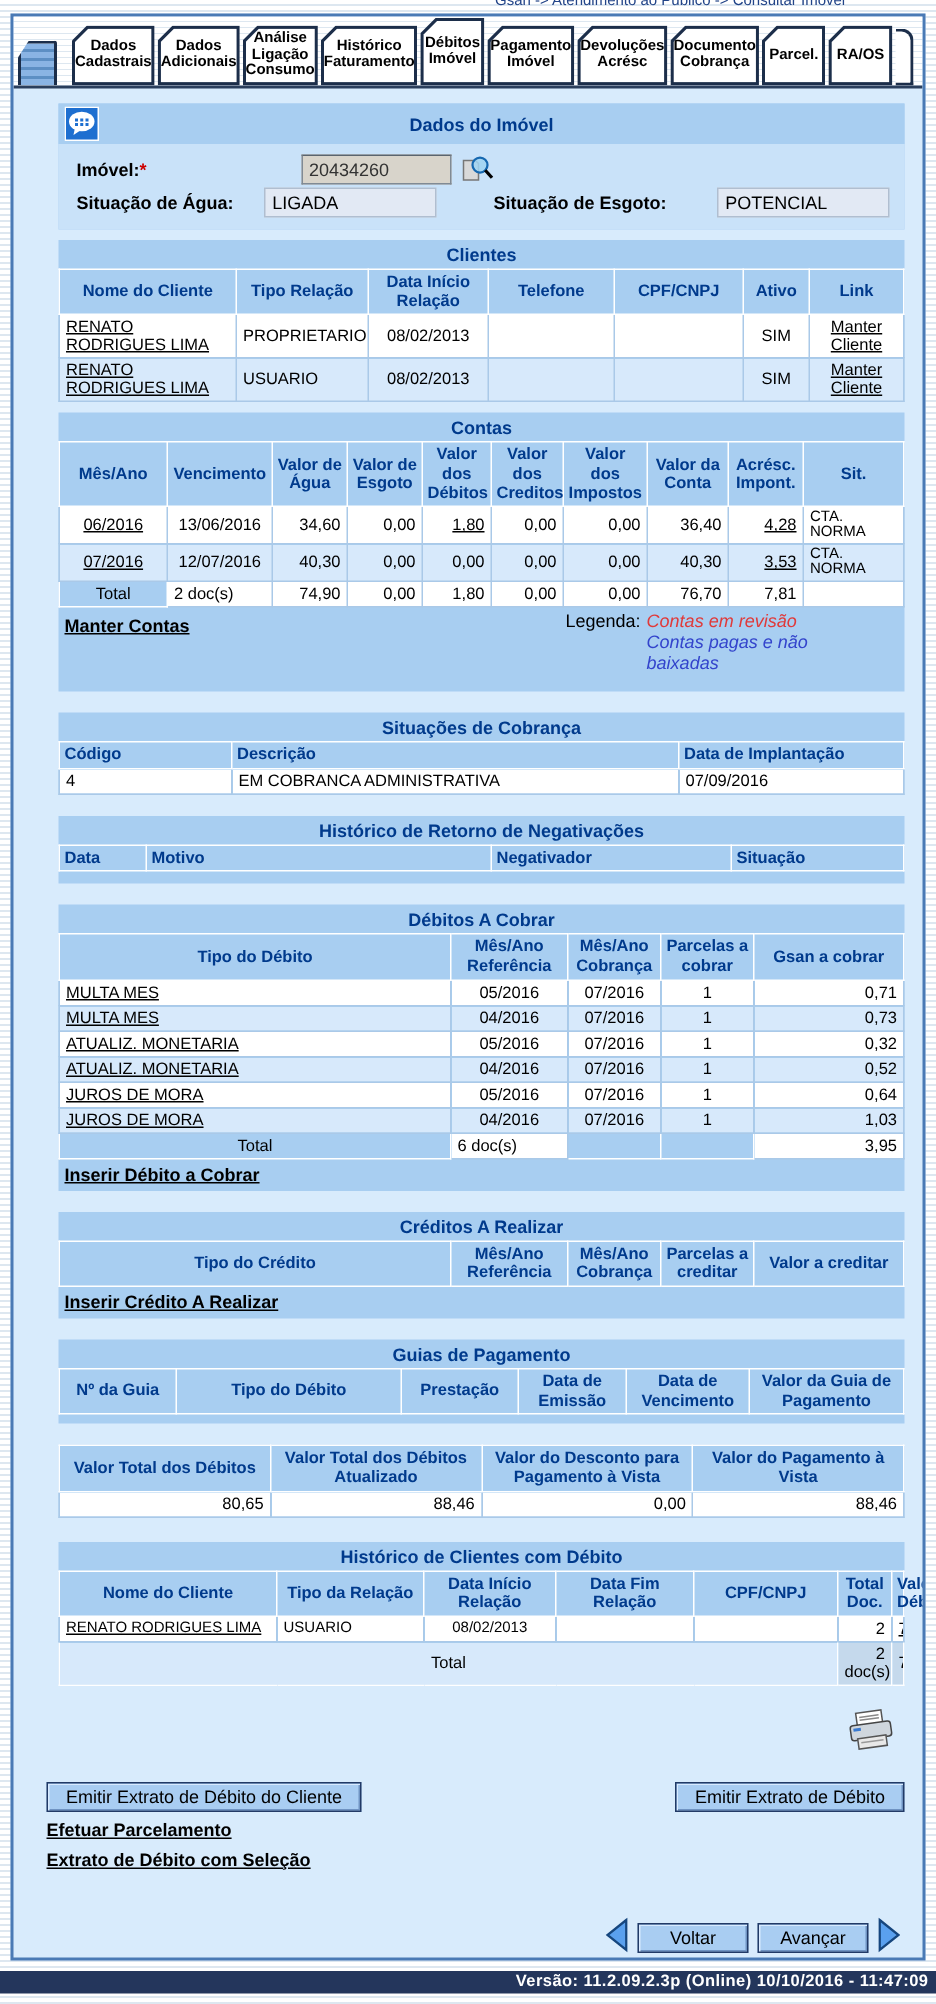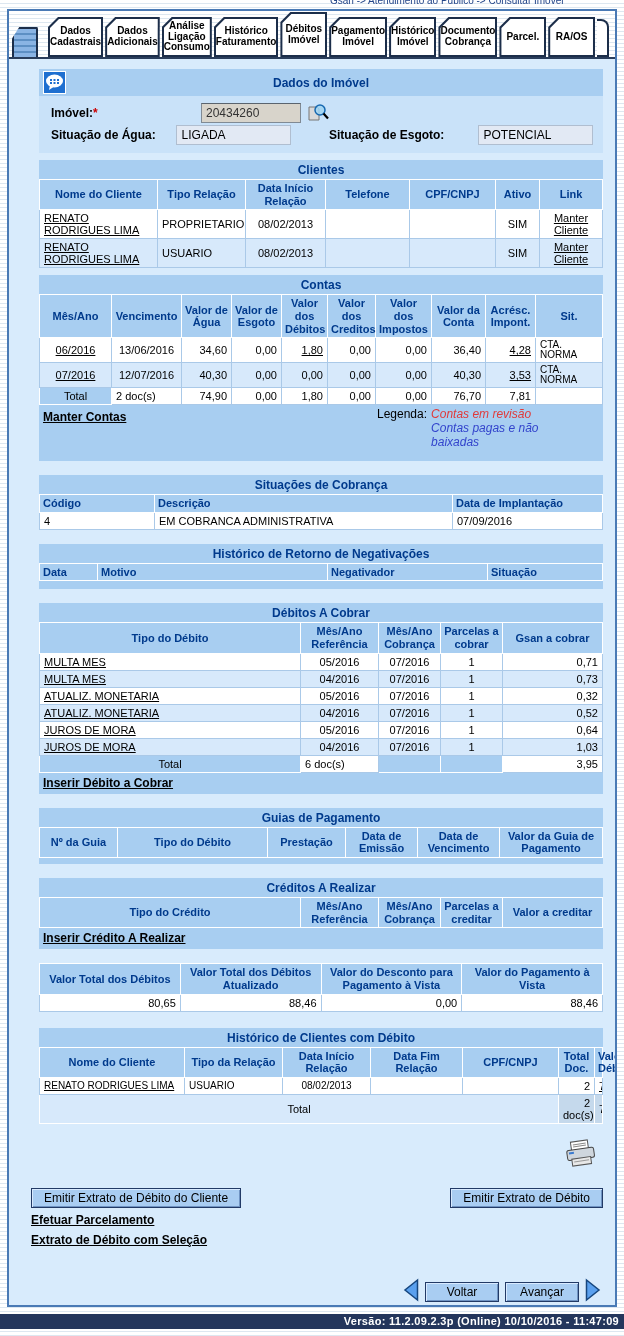--- a/index.html
+++ b/index.html
@@ -109,21 +109,21 @@
     <div class="tab">
         <div class="tab-in">Histórico Faturamento</div>
       </div>
     <div class="tab active">
         <div class="tab-in">Débitos Imóvel</div>
       </div>
     <div class="tab">
         <div class="tab-in">Pagamento Imóvel</div>
       </div>
     <div class="tab">
-        <div class="tab-in">Histórico Imóvel</div>
+        <div class="tab-in">Devoluções Acrésc</div>
       </div>
     <div class="tab">
         <div class="tab-in">Documento Cobrança</div>
       </div>
     <div class="tab">
         <div class="tab-in">Parcel.</div>
       </div>
     <div class="tab">
         <div class="tab-in">RA/OS</div>
       </div>
@@ -400,20 +400,43 @@
         <td>6  doc(s)</td>
         <td class="band"></td>
         <td class="band"></td>
         <td class="num">3,95</td>
       </tr>
     </tbody>
       </table>
     <span class="sec-link">Inserir Débito a Cobrar</span>
   </div>
 
+  <div class="sec gap-sec">
+    <div class="sec-title">Créditos A Realizar</div>
+    <table>
+      <colgroup>
+          <col>
+          <col style="width:78px">
+          <col style="width:62px">
+          <col style="width:62px">
+          <col style="width:100px">
+        </colgroup>
+      <tbody>
+          <tr>
+        <th>Tipo do Crédito</th>
+        <th>Mês/Ano Referência</th>
+        <th>Mês/Ano Cobrança</th>
+        <th>Parcelas a creditar</th>
+        <th>Valor a creditar</th>
+      </tr>
+    </tbody>
+      </table>
+    <span class="sec-link">Inserir Crédito A Realizar</span>
+  </div>
+
   <div class="sec gap-sec" style="padding-bottom:6px;">
     <div class="sec-title">Guias de Pagamento</div>
     <table>
       <colgroup>
           <col style="width:78px">
           <col style="width:150px">
           <col style="width:78px">
           <col style="width:72px">
           <col style="width:82px">
           <col>
@@ -422,43 +445,20 @@
           <tr>
         <th>Nº da Guia</th>
         <th>Tipo do Débito</th>
         <th>Prestação</th>
         <th>Data de Emissão</th>
         <th>Data de Vencimento</th>
         <th>Valor da Guia de Pagamento</th>
       </tr>
     </tbody>
       </table>
-  </div>
-
-  <div class="sec gap-sec">
-    <div class="sec-title">Créditos A Realizar</div>
-    <table>
-      <colgroup>
-          <col>
-          <col style="width:78px">
-          <col style="width:62px">
-          <col style="width:62px">
-          <col style="width:100px">
-        </colgroup>
-      <tbody>
-          <tr>
-        <th>Tipo do Crédito</th>
-        <th>Mês/Ano Referência</th>
-        <th>Mês/Ano Cobrança</th>
-        <th>Parcelas a creditar</th>
-        <th>Valor a creditar</th>
-      </tr>
-    </tbody>
-      </table>
-    <span class="sec-link">Inserir Crédito A Realizar</span>
   </div>
 
   <div class="sec gap-sec">
     <table>
       <colgroup>
           <col>
           <col>
           <col>
           <col>
         </colgroup>

